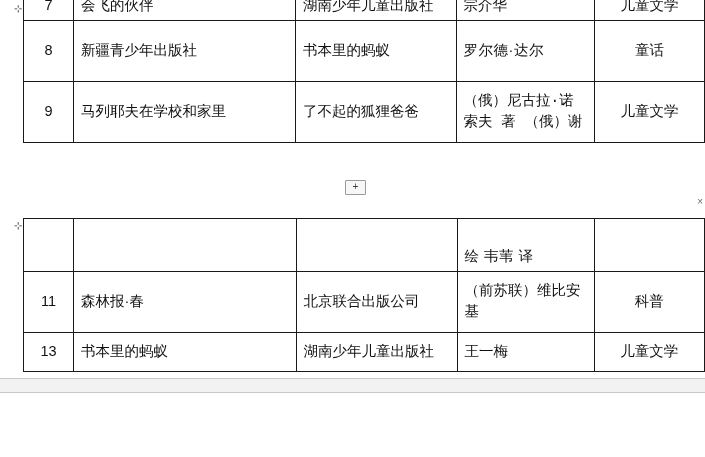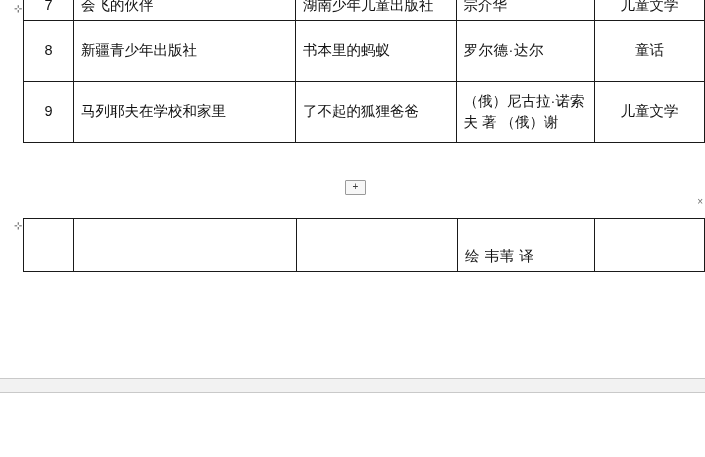--- a/index.html
+++ b/index.html
@@ -51,20 +51,21 @@
   #table-bottom tr:first-child td { height: 44px; vertical-align: bottom; }
 
   
   .auth-spread {
     letter-spacing: 0.5px;
     margin-left: 16px;
   }
   .auth-multi {
     font-size: 14px;
     line-height: 1.5;
+    font-family: Liberation Mono, monospace;
   }
 
   
   .break-band {
     position: absolute;
     left: 0;
     top: 186px;
     width: 705px;
     height: 26px;
     background: #ffffff;
@@ -165,16 +166,30 @@
 
   <table class="tbl" id="table-bottom">
     <tbody>
         <tr>
       <td class="c-num"></td>
       <td class="c-title"></td>
       <td class="c-pub"></td>
       <td class="c-auth auth-spread">绘 韦苇 译</td>
       <td class="c-cat"></td>
     </tr>
+    <tr class="row-xtall">
+      <td class="c-num">11</td>
+      <td class="c-title">森林报·春</td>
+      <td class="c-pub">北京联合出版公司</td>
+      <td class="c-auth auth-multi">（前苏联）维比安 基</td>
+      <td class="c-cat">科普</td>
+    </tr>
+    <tr class="row-tall">
+      <td class="c-num">13</td>
+      <td class="c-title">书本里的蚂蚁</td>
+      <td class="c-pub">湖南少年儿童出版社</td>
+      <td class="c-auth">王一梅</td>
+      <td class="c-cat">儿童文学</td>
+    </tr>
   </tbody>
     </table>
 
 </div>
 
 </body></html>

